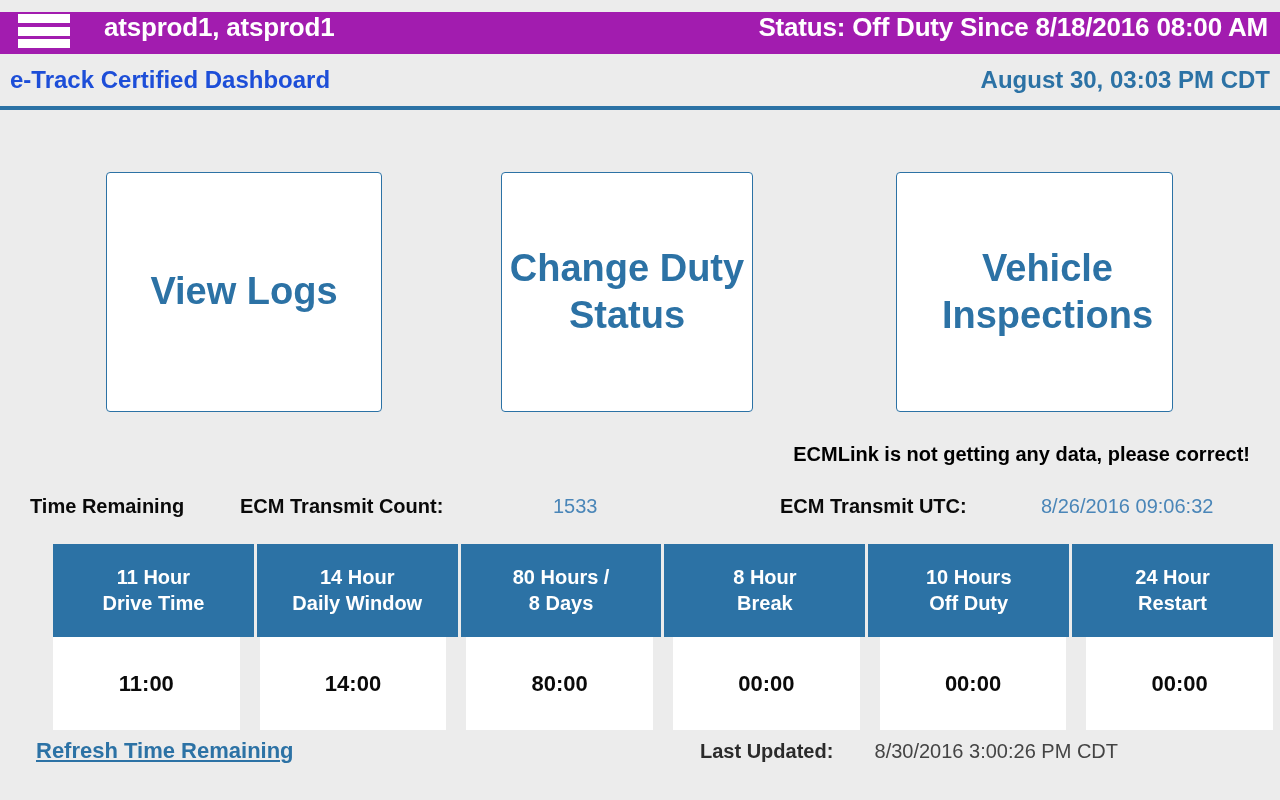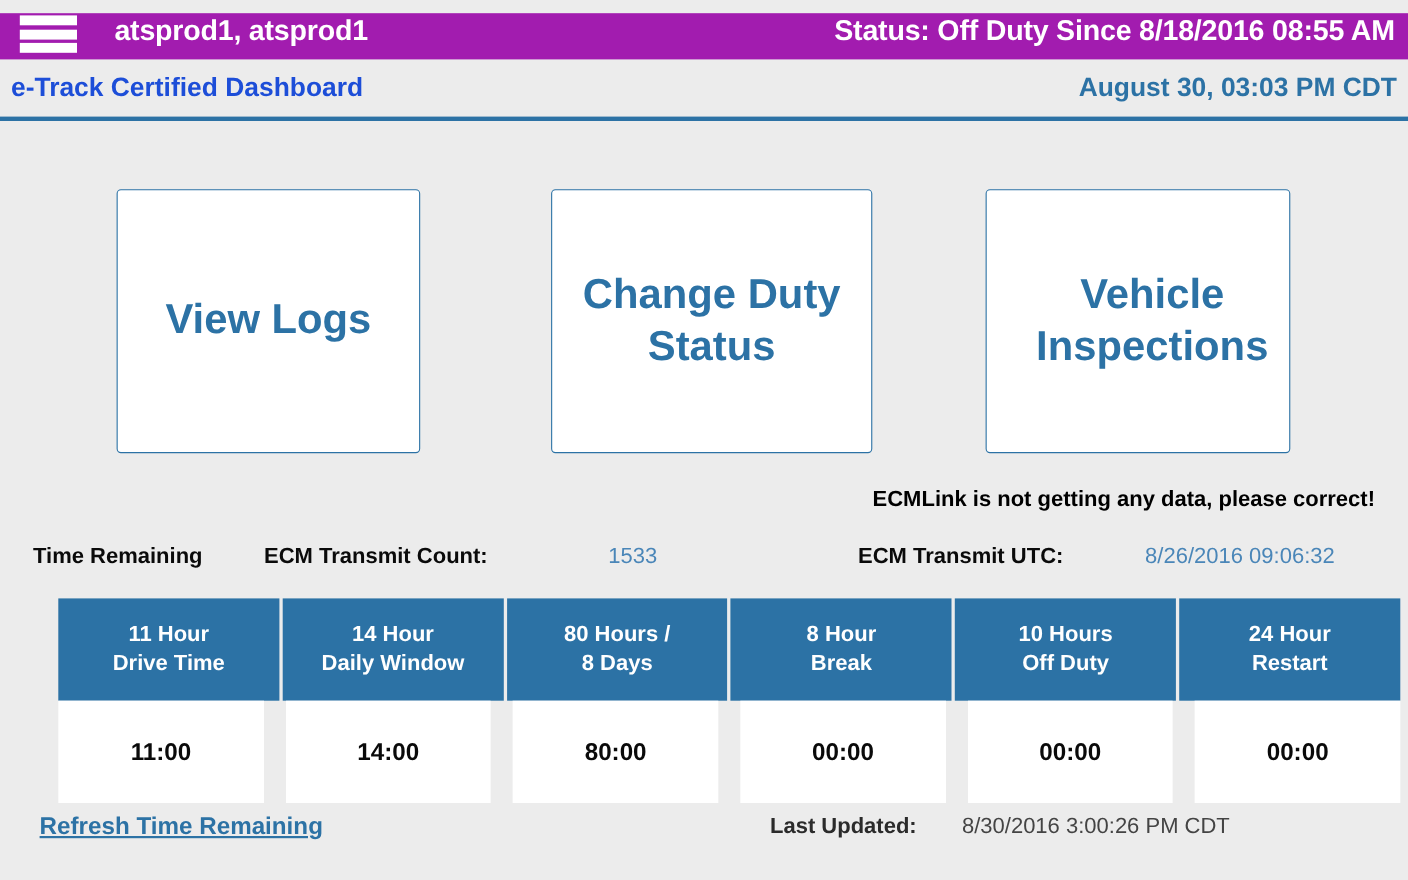--- a/index.html
+++ b/index.html
@@ -109,21 +109,21 @@
     background: #ffffff;
     border: 1px solid #2c72a5;
     border-radius: 4px;
     box-sizing: border-box;
     display: flex;
     align-items: center;
     justify-content: center;
     cursor: pointer;
   }
   .tile-0 { left: 106px; width: 276px; }
-  .tile-1 { left: 501px; width: 292px; justify-content: center; }
+  .tile-1 { left: 501px; width: 252px; justify-content: center; }
   .tile-2 { left: 896px; width: 277px; padding-left: 26px; }
   .tile-label {
     color: #2c72a5;
     font-size: 38px;
     font-weight: bold;
     line-height: 1.24;
     text-align: center;
     white-space: pre-line;
   }
 
@@ -249,21 +249,21 @@
 </head>
 <body>
 
 <div class="appbar">
   <div class="hamburger">
     <span></span>
     <span></span>
     <span></span>
   </div>
   <div class="app-user">atsprod1, atsprod1</div>
-  <div class="app-status">Status: Off Duty Since 8/18/2016 08:55 AM</div>
+  <div class="app-status">Status: Off Duty Since 8/18/2016 08:00 AM</div>
 </div>
 
 <div class="subbar">
   <div class="subbar-title">e-Track Certified Dashboard</div>
   <div class="subbar-date">August 30, 03:03 PM CDT</div>
 </div>
 <div class="divider"></div>
 
 <div class="tiles">
   <div class="tile tile-0">

